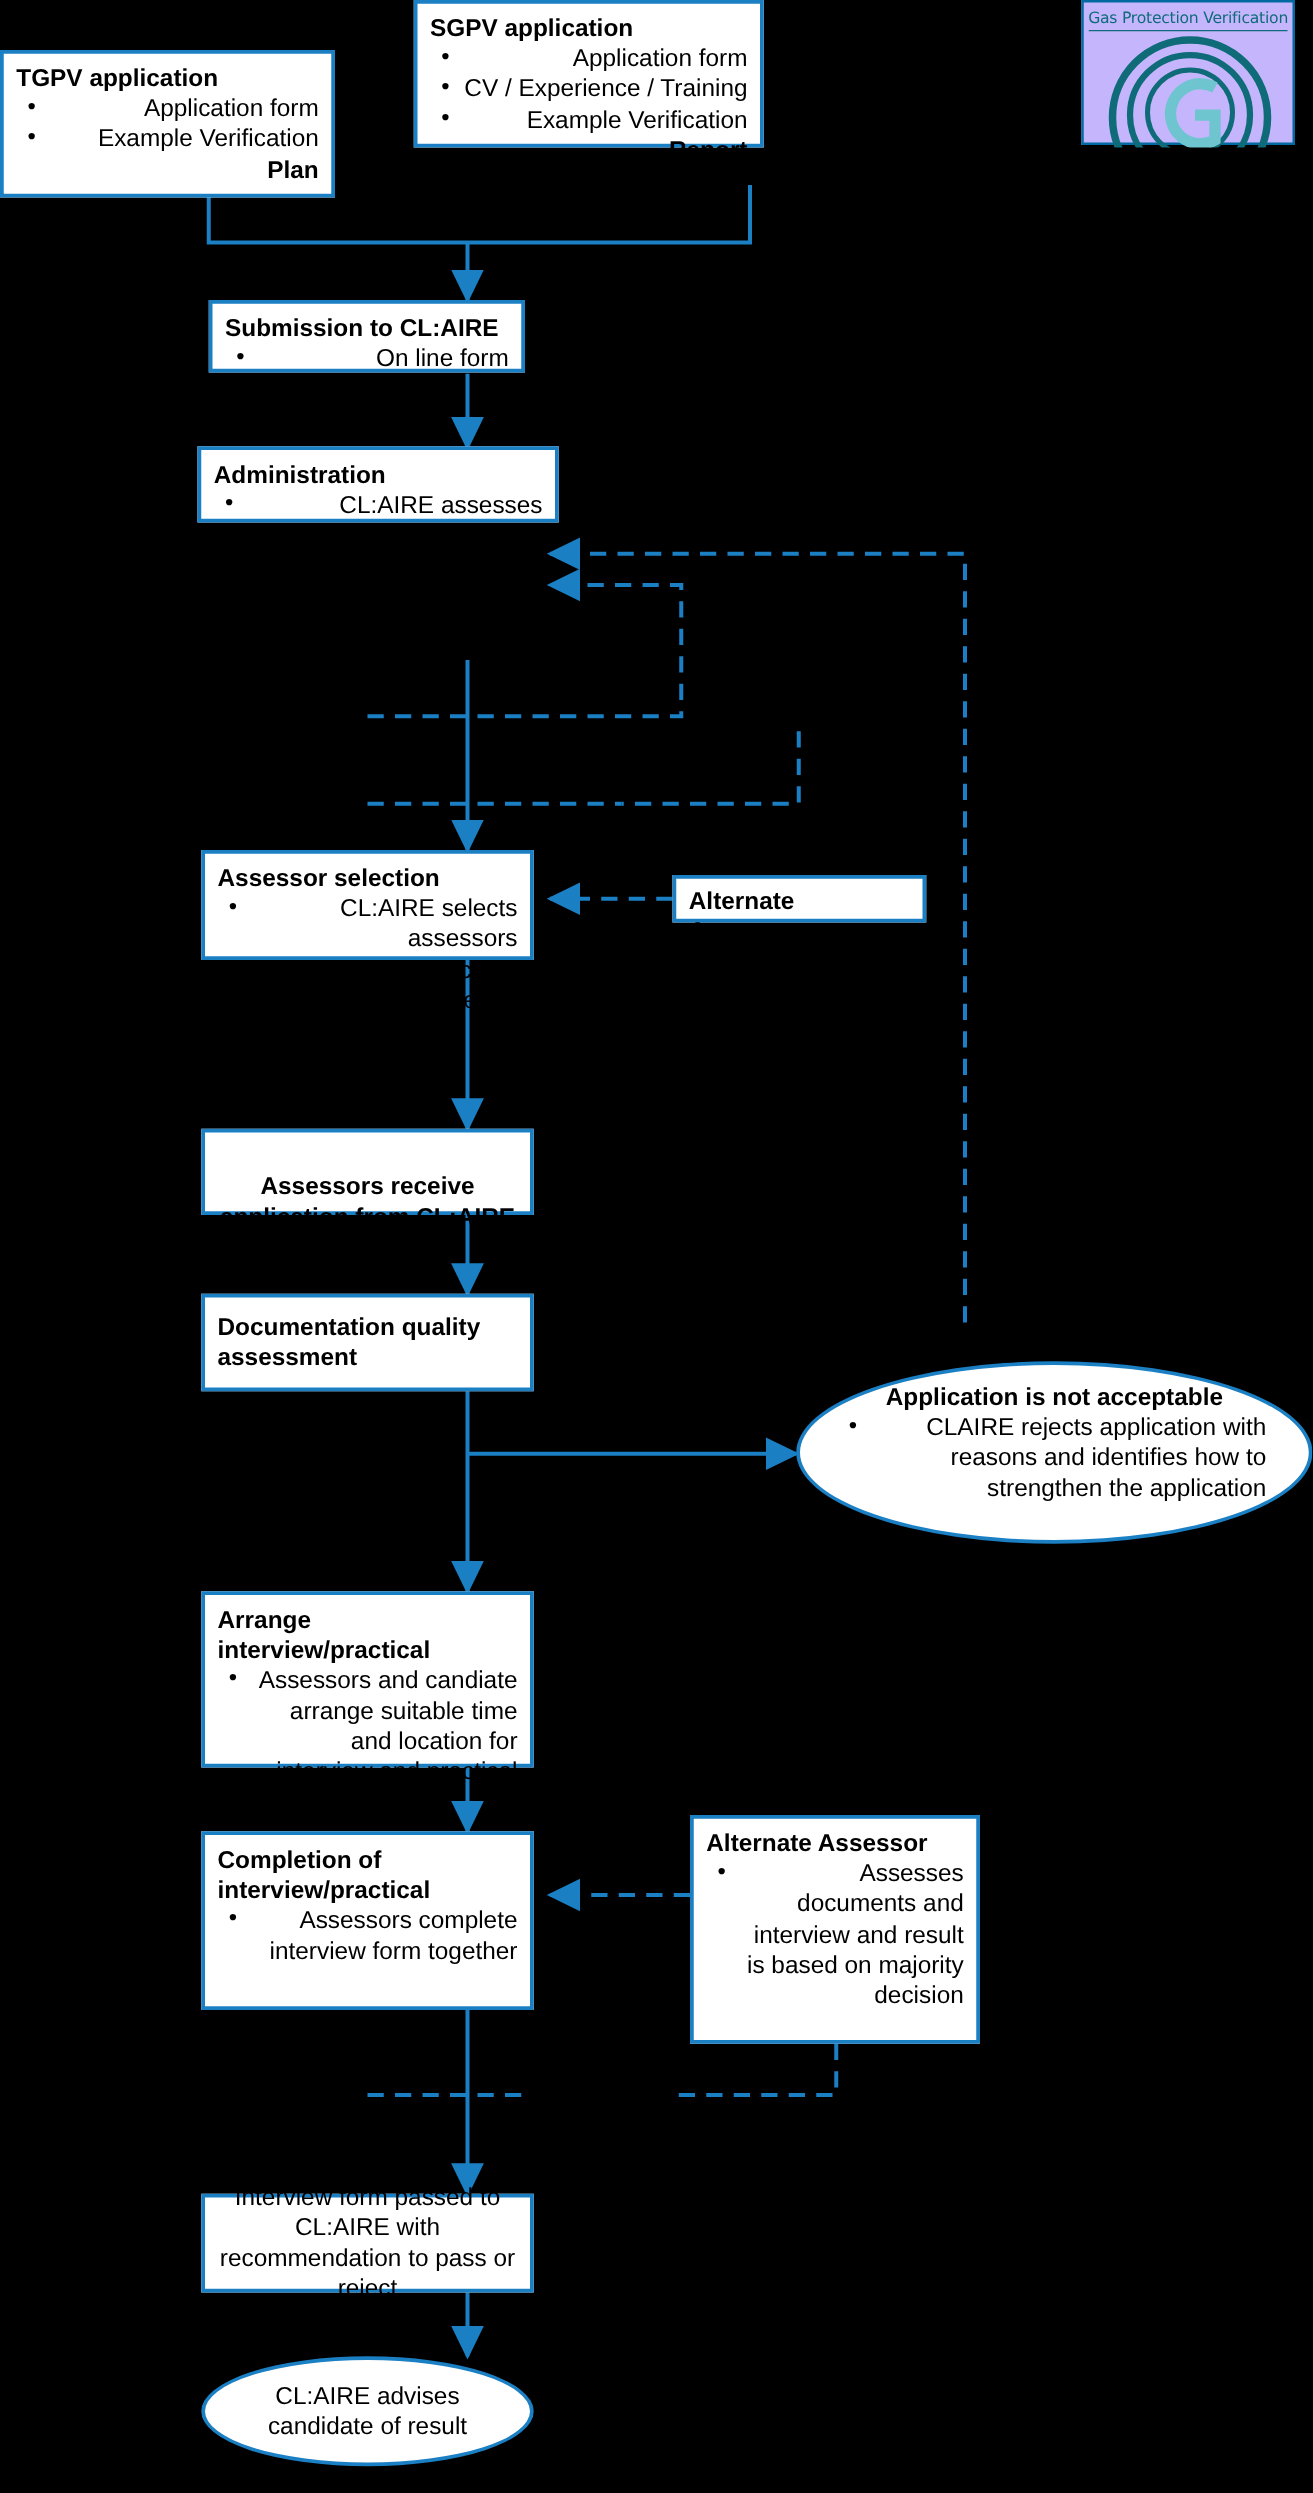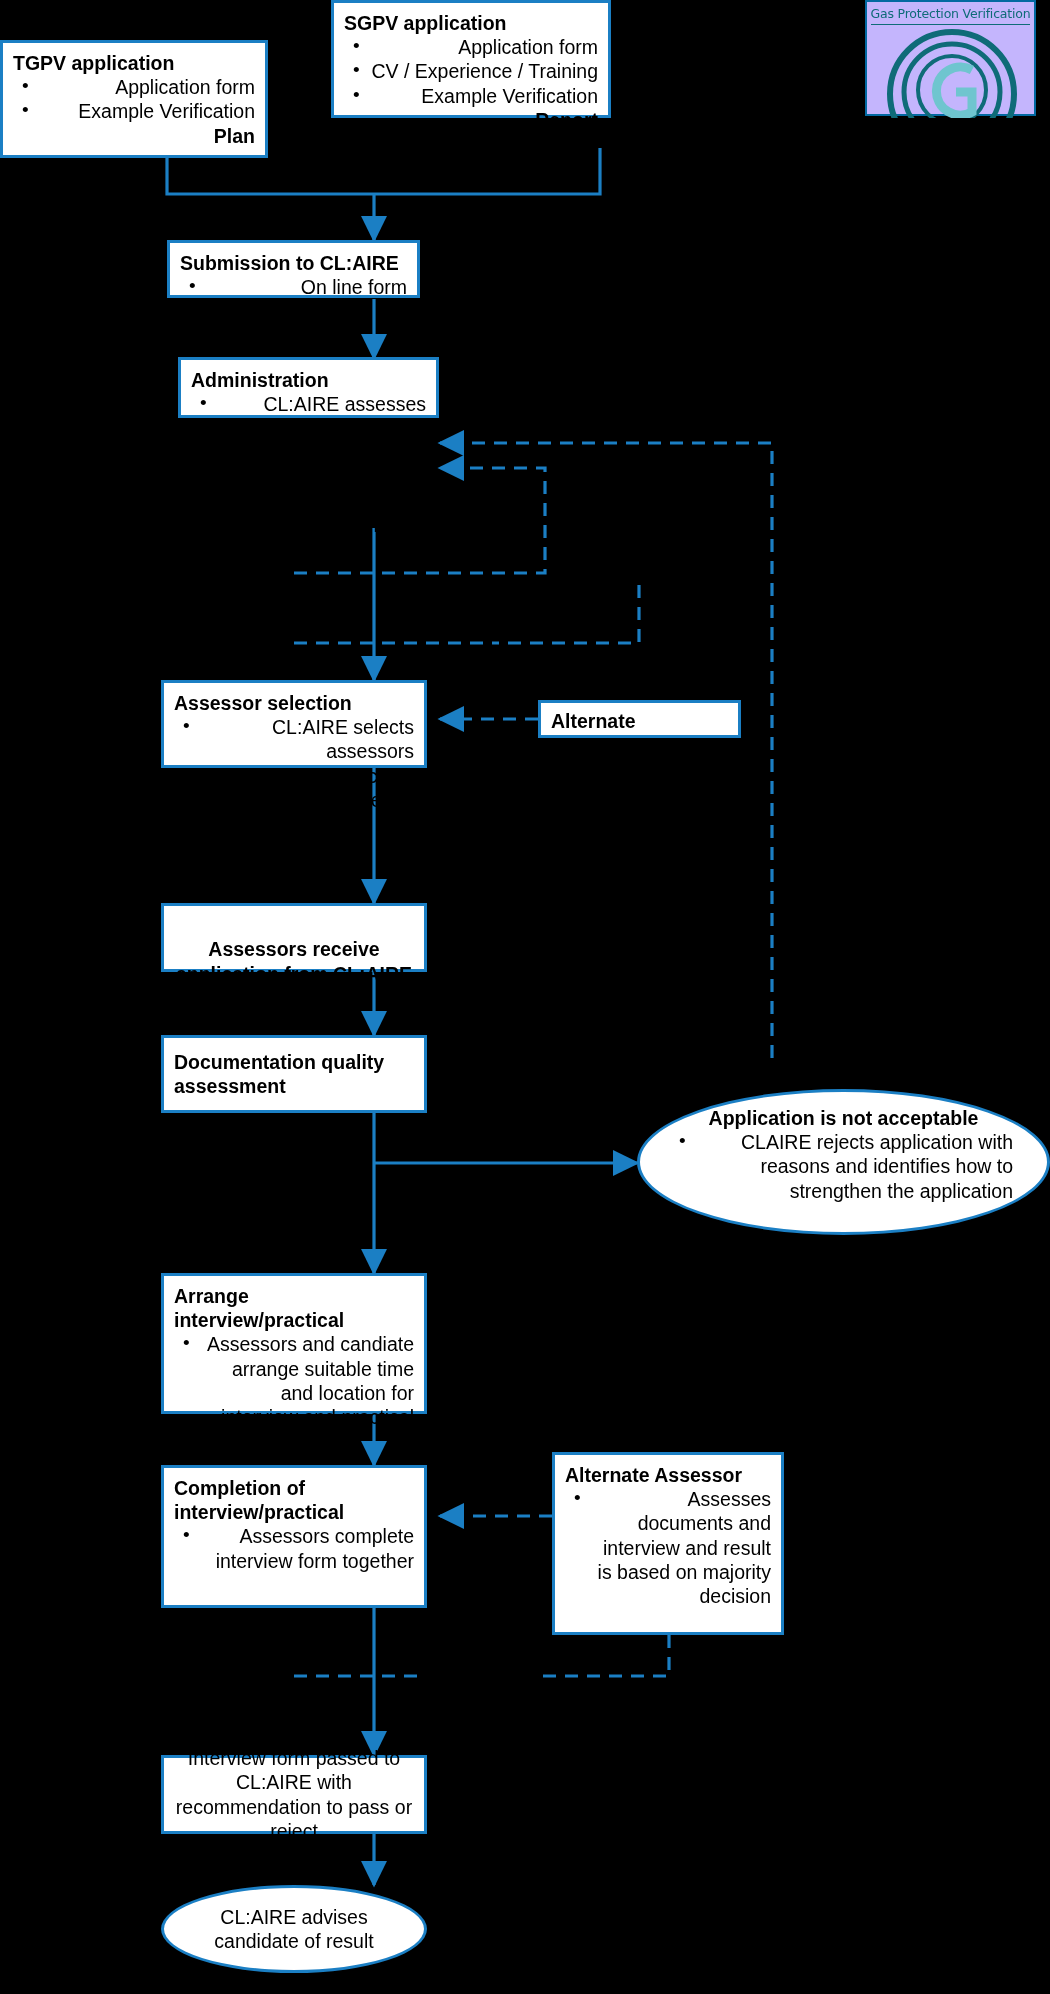--- a/index.html
+++ b/index.html
@@ -182,21 +182,21 @@
     </svg>
   </div>
 
   <div class="node pad" style="left:167px; top:240px; width:253px; height:58px;">
     <span class="title">Submission to CL:AIRE</span>
     <ul class="bullets">
       <li><span>On line form</span></li>
     </ul>
   </div>
 
-  <div class="node pad" style="left:178px; top:357px; width:261px; height:61px;">
+  <div class="node pad" style="left:158px; top:357px; width:289px; height:61px;">
     <span class="title">Administration</span>
     <ul class="bullets">
       <li><span>CL:AIRE assesses application and ensures all appropriate documents have been submitted and are complete</span></li>
     </ul>
   </div>
 
   <div class="node pad" style="left:161px; top:680px; width:266px; height:88px;">
     <span class="title">Assessor selection</span>
     <ul class="bullets">
       <li><span>CL:AIRE selects assessors</span></li>

